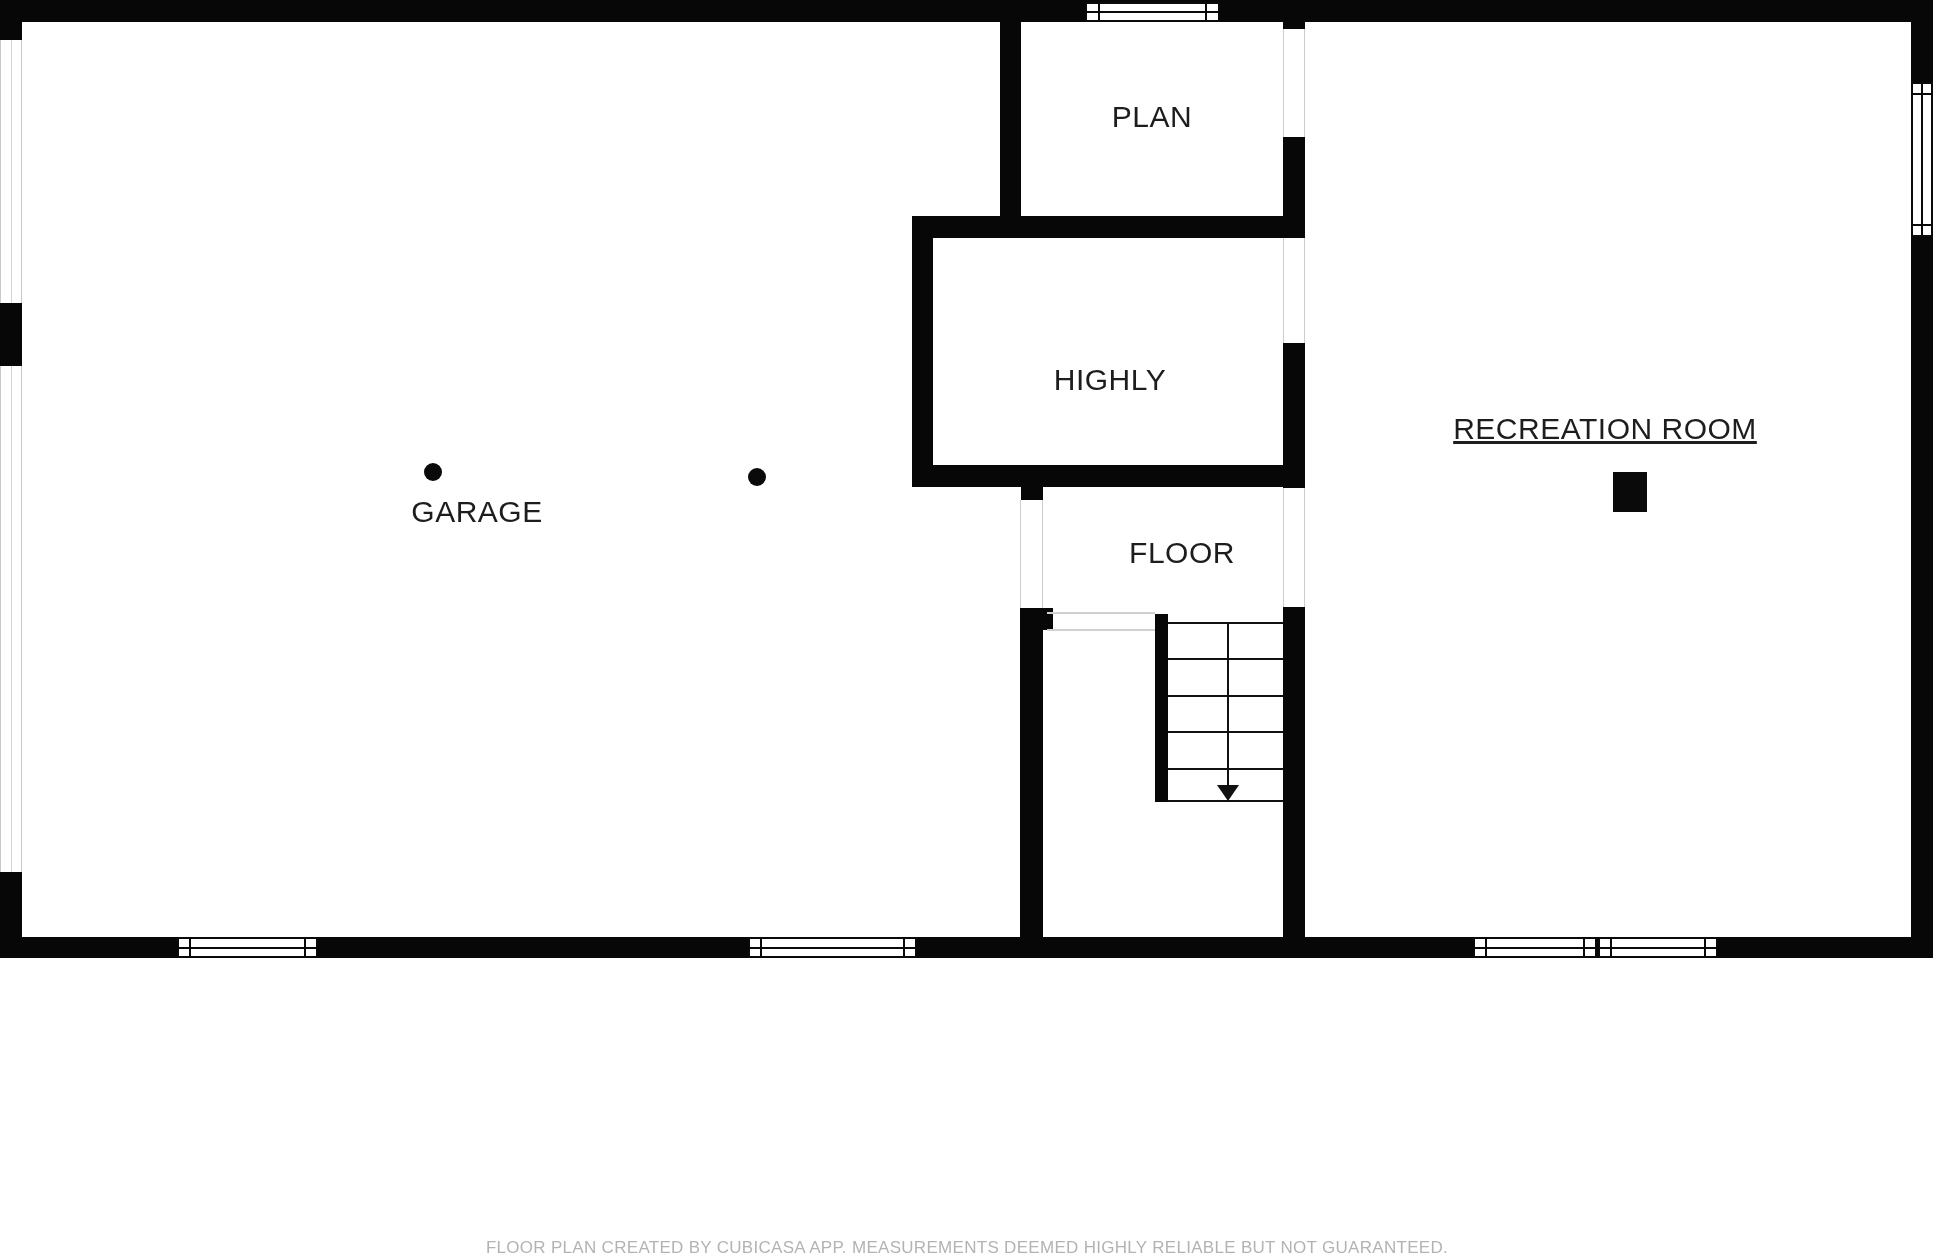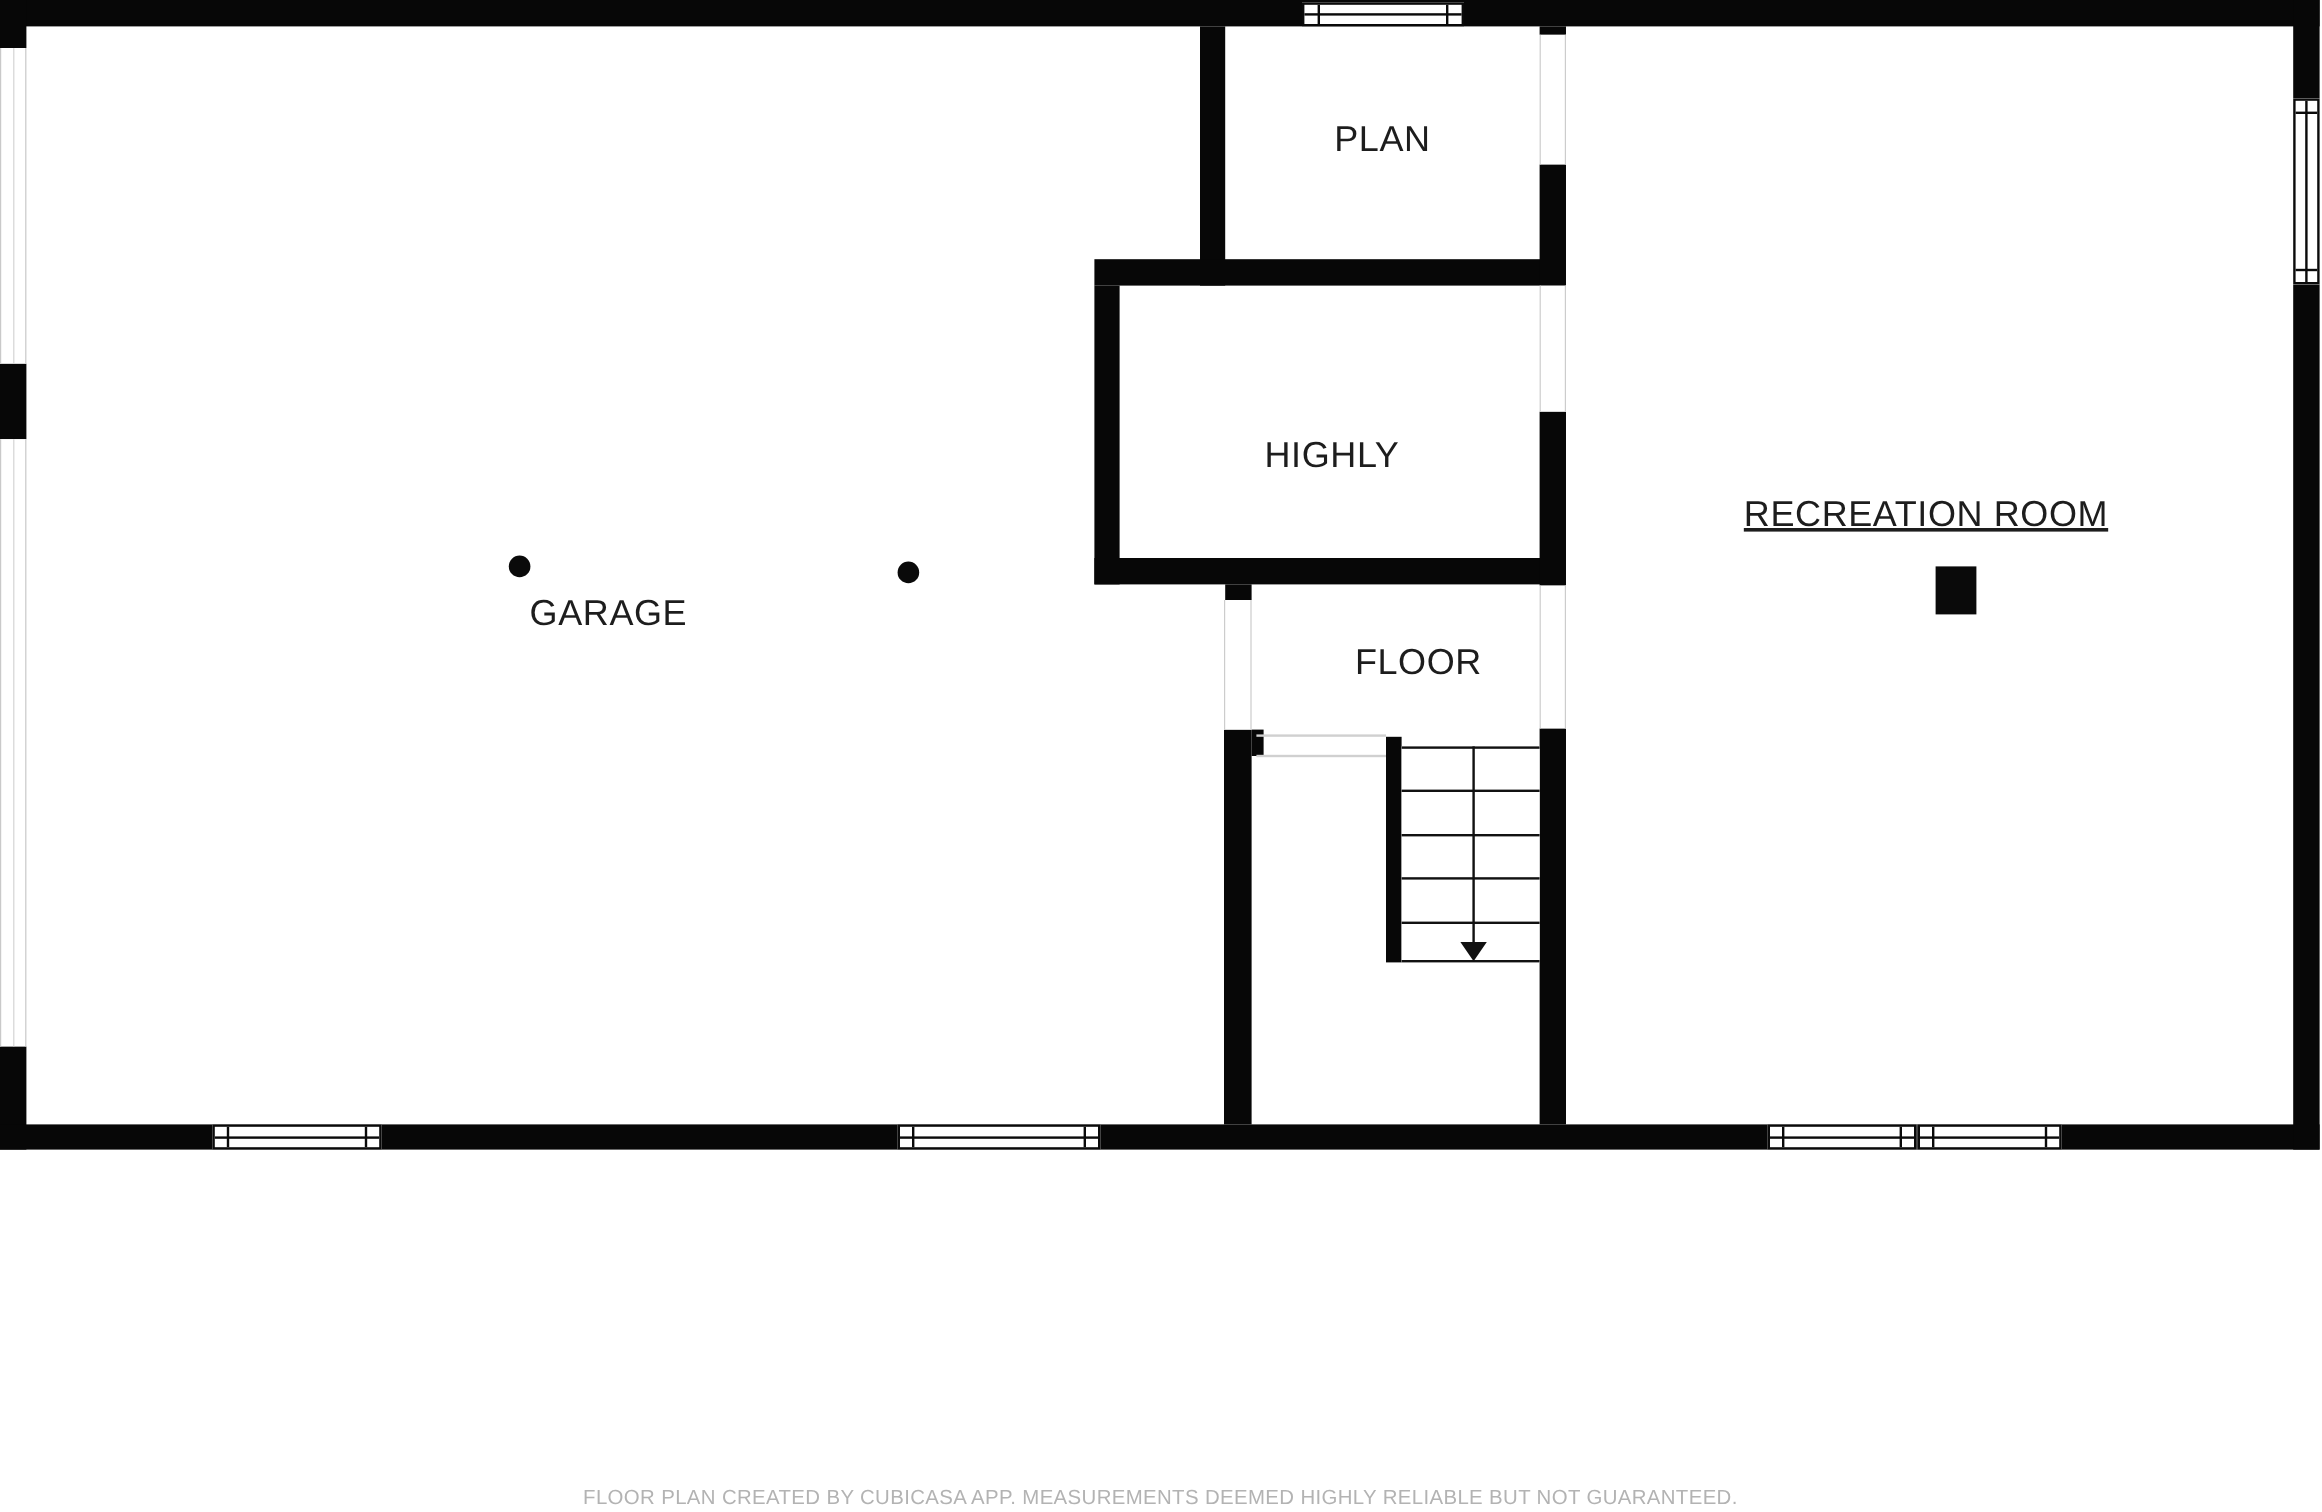--- a/index.html
+++ b/index.html
@@ -163,21 +163,21 @@
     <span class="tread" style="top:107px;"></span>
     <span class="tread" style="top:144px;"></span>
   </div>
   <div class="run-line" style="left:1227px; top:622px; width:2px; height:163px;"></div>
   <div class="arrow-down" style="left:1217px; top:785px;"></div>
 
   <div class="dot" style="left:424px; top:463px;"></div>
   <div class="dot" style="left:748px; top:468px;"></div>
   <div class="post" style="left:1613px; top:472px; width:34px; height:40px;"></div>
 
-  <div class="room-label" style="left:507px; top:512px;">GARAGE</div>
+  <div class="room-label" style="left:477px; top:512px;">GARAGE</div>
   <div class="room-label" style="left:1152px; top:117px;">PLAN</div>
   <div class="room-label" style="left:1110px; top:380px;">HIGHLY</div>
   <div class="room-label" style="left:1182px; top:553px;">FLOOR</div>
   <div class="room-label" style="left:1605px; top:429px;text-decoration:underline;">RECREATION ROOM</div>
 
   <div class="footer-note" style="left:967px; top:1248px;">FLOOR PLAN CREATED BY CUBICASA APP. MEASUREMENTS DEEMED HIGHLY RELIABLE BUT NOT GUARANTEED.</div>
 
 </div>
 
 </body></html>

